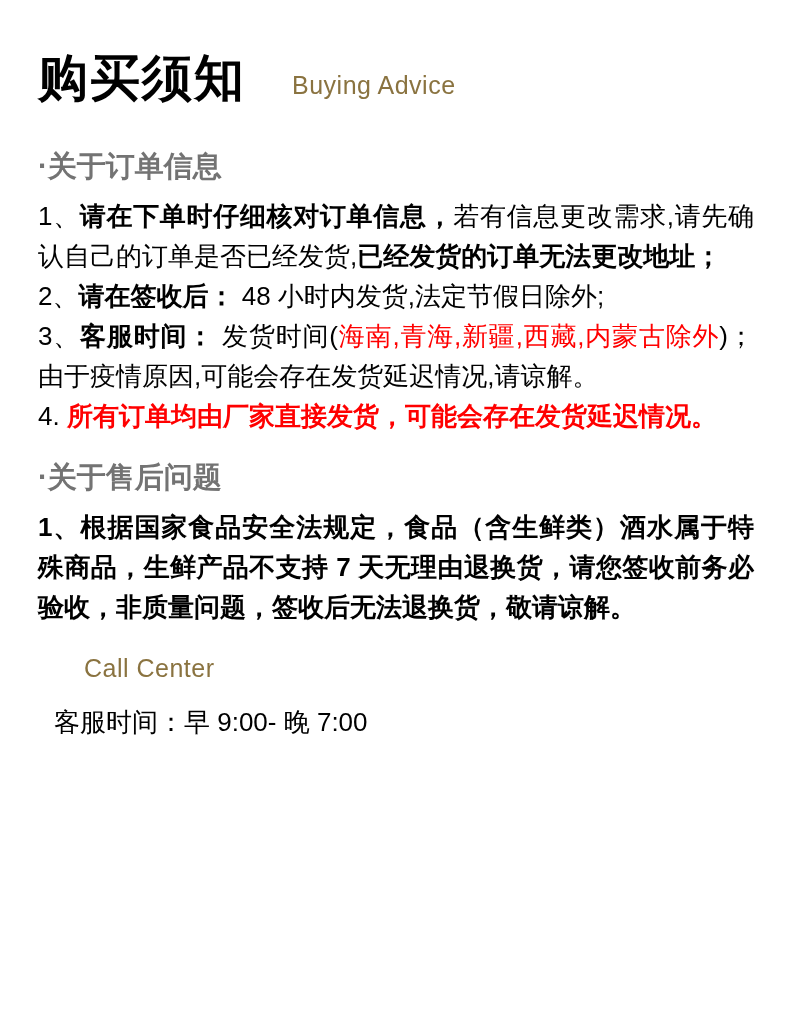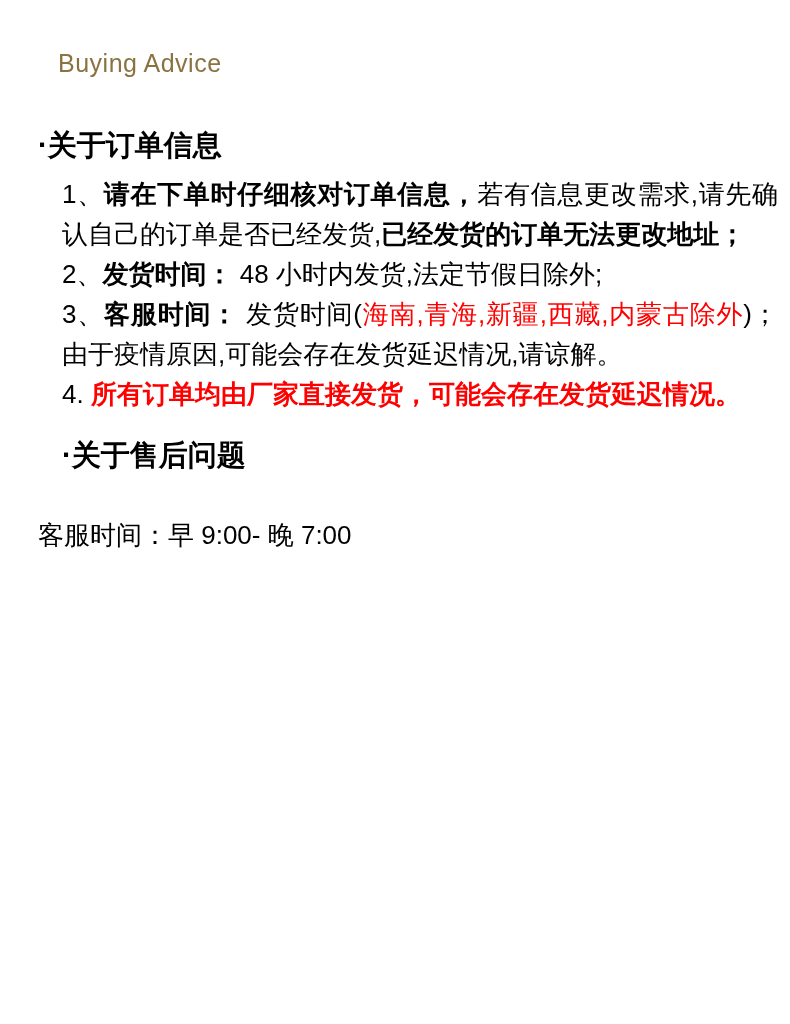--- a/index.html
+++ b/index.html
@@ -30,77 +30,79 @@
     font-size: 50px;
     line-height: 1.1;
     letter-spacing: 2px;
     color: #000000;
     margin: 0;
   }
   .title-en {
     font-size: 25px;
     line-height: 1.1;
     color: var(--gold, #8a7340);
-    margin-left: 20px;
+    margin-left: 46px;
     padding-bottom: 6px;
     letter-spacing: 0.5px;
   }
   .buying-title { margin-top: 20px; }
   .service-title { margin-top: 28px; }
   h2.sub-heading {
     font-size: 29px;
     font-weight: 700;
-    color: #000000;
+    color: #737373;
     margin: 44px 0 0 0;
     line-height: 1.2;
   }
-  h2.after-sales { margin-top: 24px; margin-left: 24px; }
+  h2.after-sales { margin-top: 24px; }
   .notice-body {
     margin-top: 12px;
     width: 716px;
-    margin-left: 24px;
   }
   .notice-body p.para {
     margin: 0;
     font-size: 26px;
     line-height: 40px;
     color: #000000;
     text-align: justify;
     text-justify: inter-ideograph;
   }
   .notice-body .b { font-weight: 700; }
   .notice-body .red { color: var(--red, #ff0000); }
   .service-hours {
-    margin: 14px 0 0 0;
+    margin: 14px 0 0 16px;
     font-size: 26px;
     line-height: 40px;
     color: #000000;
   }
 </style>
 </head>
 <body>
 
 <div class="page">
 
   <header class="section-title buying-title">
+    <h1 class="title-cn">购买须知</h1>
     <span class="title-en">Buying Advice</span>
   </header>
 
   <h2 class="sub-heading">·关于订单信息</h2>
 
   <div class="notice-body">
       <p class="para"><span>1、</span><span class="b">请在下单时仔细核对订单信息，</span><span>若有信息更改需求,请先确认自己的订单是否已经发货,</span><span class="b">已经发货的订单无法更改地址；</span></p>
-      <p class="para"><span>2、</span><span class="b">发货时间：</span><span> 48 小时内发货,法定节假日除外;</span></p>
+      <p class="para"><span>2、</span><span class="b">请在签收后：</span><span> 48 小时内发货,法定节假日除外;</span></p>
       <p class="para"><span>3、</span><span class="b">客服时间：</span><span> 发货时间(</span><span class="red">海南,青海,新疆,西藏,内蒙古除外</span><span>)；由于疫情原因,可能会存在发货延迟情况,请谅解。</span></p>
       <p class="para"><span>4. </span><span class="b red">所有订单均由厂家直接发货，可能会存在发货延迟情况。</span></p>
     </div>
 
   <h2 class="sub-heading after-sales">·关于售后问题</h2>
 
   <div class="notice-body">
+      <p class="para"><span class="b">1、根据国家食品安全法规定，食品（含生鲜类）酒水属于特殊商品，生鲜产品不支持 7 天无理由退换货，请您签收前务必验收，非质量问题，签收后无法退换货，敬请谅解。</span></p>
     </div>
 
   <header class="section-title service-title">
+    <span class="title-en">Call Center</span>
   </header>
 
   <p class="service-hours">客服时间：早 9:00- 晚 7:00</p>
 
 </div>
 
 </body></html>

